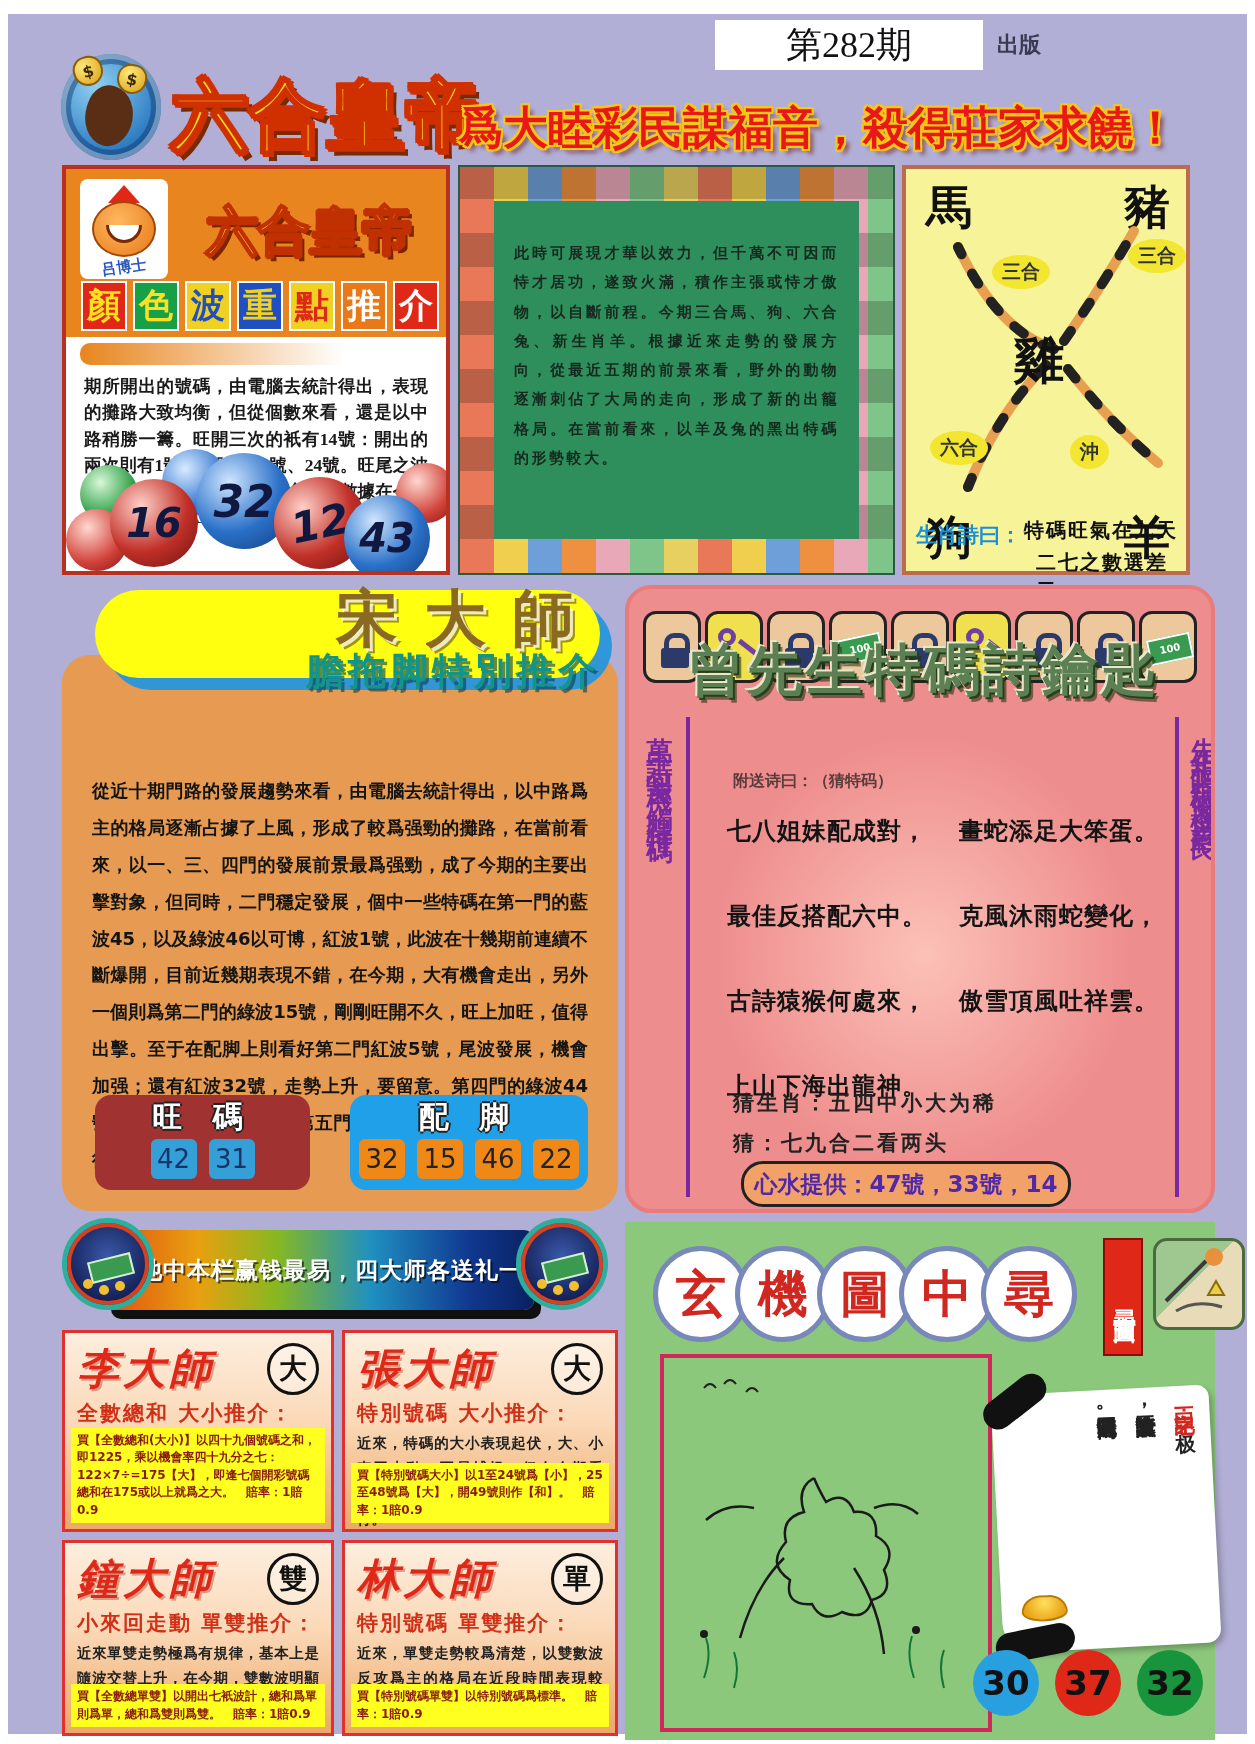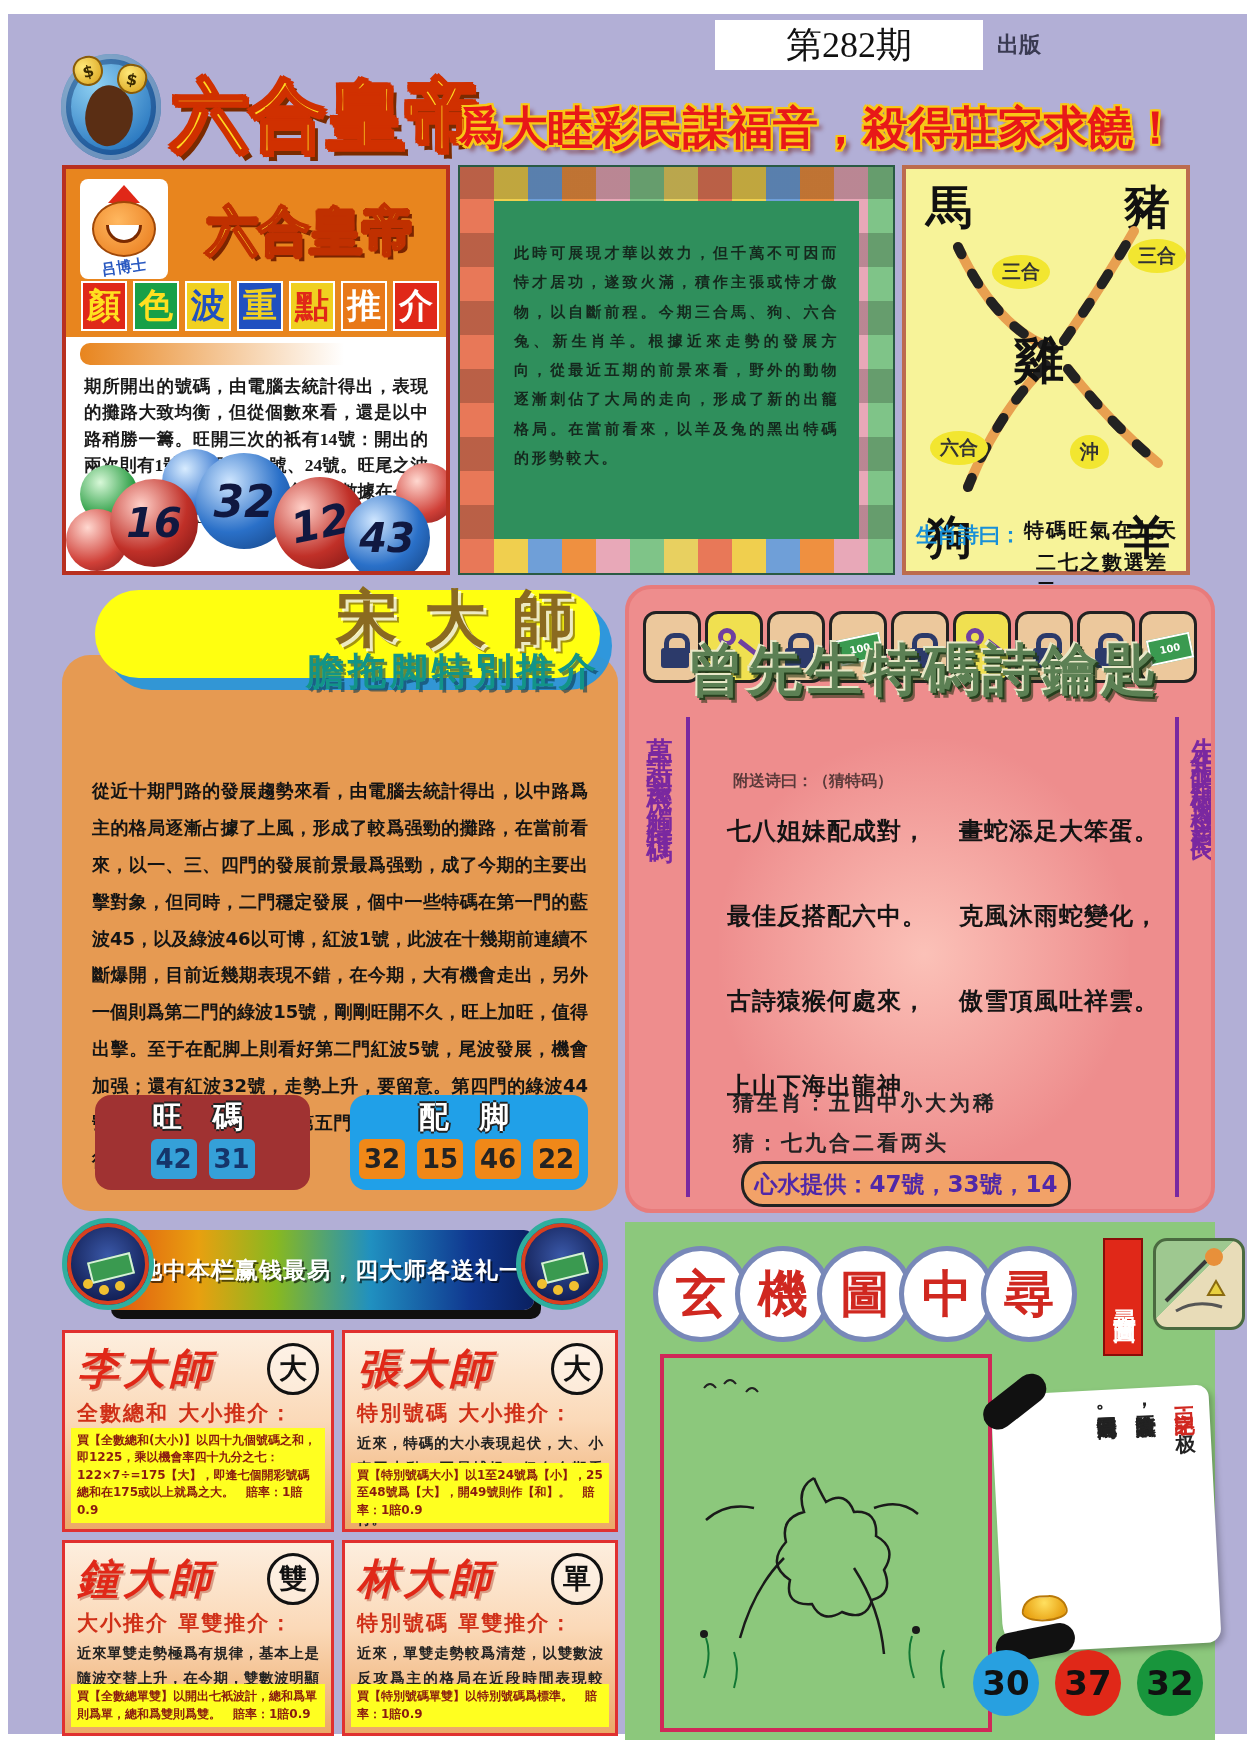--- a/index.html
+++ b/index.html
@@ -113,21 +113,21 @@
       text-shadow:3px 3px 0 rgba(10,58,80,.6); }
   .song-body { position:absolute; left:30px; top:118px; width:496px; font-size:18px; font-weight:bold;
       line-height:2.05; color:#141414; text-align:justify; }
   .wang-box { position:absolute; left:33px; top:440px; width:215px; height:95px; background:#a03232;
       border-radius:16px; text-align:center; }
   .peijiao-box { position:absolute; left:288px; top:440px; width:238px; height:95px; background:#20a0e8;
       border-radius:16px; text-align:center; }
   .wp-label { font-size:30px; font-weight:bold; color:#fff; letter-spacing:10px; line-height:44px;
       text-shadow:2px 0 0 #222,-2px 0 0 #222,0 2px 0 #222,0 -2px 0 #222; }
   .tile-row { display:flex; justify-content:center; gap:12px; }
-  .num-tile { width:46px; height:40px; border-radius:6px; font-size:26px; font-weight:bold;
+  .num-tile { width:46px; height:40px; border-radius:6px; font-size:26px; font-weight:normal;
       line-height:40px; color:#15356a; }
   .tile-blue { background:#35a0d8; }
   .tile-orange { background:#f08818; color:#232323; }
 
   
   .zeng-panel { position:absolute; left:625px; top:585px; width:590px; height:628px; background:#ee8d8d;
       border:4px solid #e87b7b; border-radius:26px; overflow:hidden; }
   .watermark { position:absolute; left:90px; top:150px; width:410px; height:430px;
       background:radial-gradient(ellipse at center, rgba(252,196,186,.95), rgba(238,141,141,0) 72%); }
   .zeng-tiles { position:absolute; left:14px; top:22px; display:flex; gap:4px; }
@@ -410,21 +410,21 @@
     </div>
     <div class="m-sub">特別號碼 大小推介：</div>
     <div class="m-body">近來，特碼的大小表現起伏，大、小來回走動，不易捕捉。但在今期看來，開大占據上風，大家可以依定而行。</div>
     <div class="m-note">買【特別號碼大小】以1至24號爲【小】，25至48號爲【大】，開49號則作【和】。　賠率：1賠0.9</div>
   </div>
   <div class="master-box mb-bl">
     <div class="m-title-row">
       <div class="m-name">鐘大師</div>
       <div class="m-badge">雙</div>
     </div>
-    <div class="m-sub">大小推介 單雙推介：</div>
+    <div class="m-sub">小來回走動 單雙推介：</div>
     <div class="m-body">近來單雙走勢極爲有規律，基本上是隨波交替上升，在今期，雙數波明顯呈上升之勢，必定是開雙數的局面。</div>
     <div class="m-note">買【全數總單雙】以開出七衹波計，總和爲單則爲單，總和爲雙則爲雙。　賠率：1賠0.9</div>
   </div>
   <div class="master-box mb-br">
     <div class="m-title-row">
       <div class="m-name">林大師</div>
       <div class="m-badge">單</div>
     </div>
     <div class="m-sub">特別號碼 單雙推介：</div>
     <div class="m-body">近來，單雙走勢較爲清楚，以雙數波反攻爲主的格局在近段時間表現較佳，目前看來，以單數波居先。</div>

